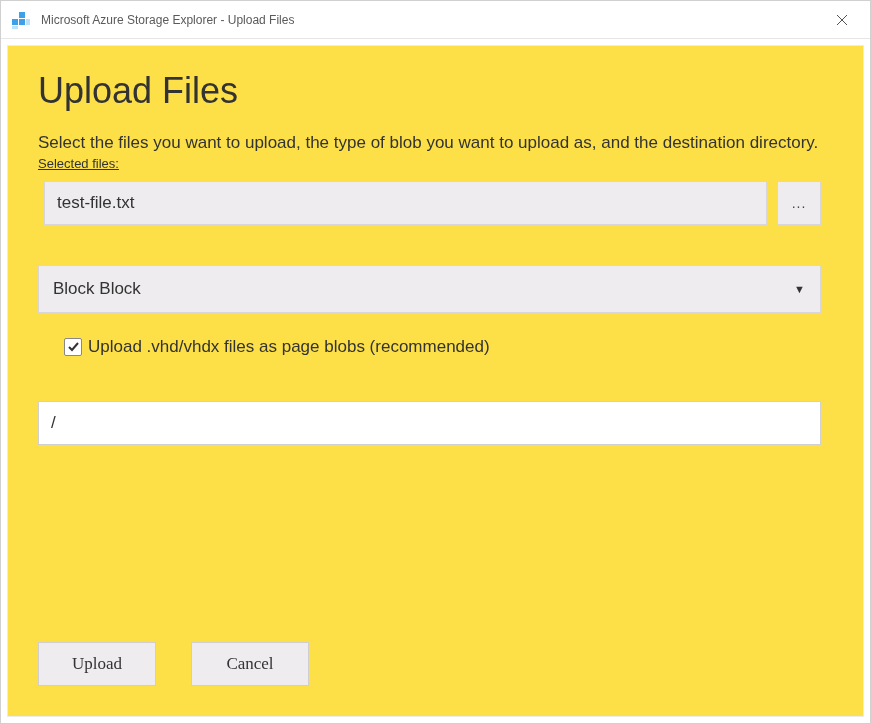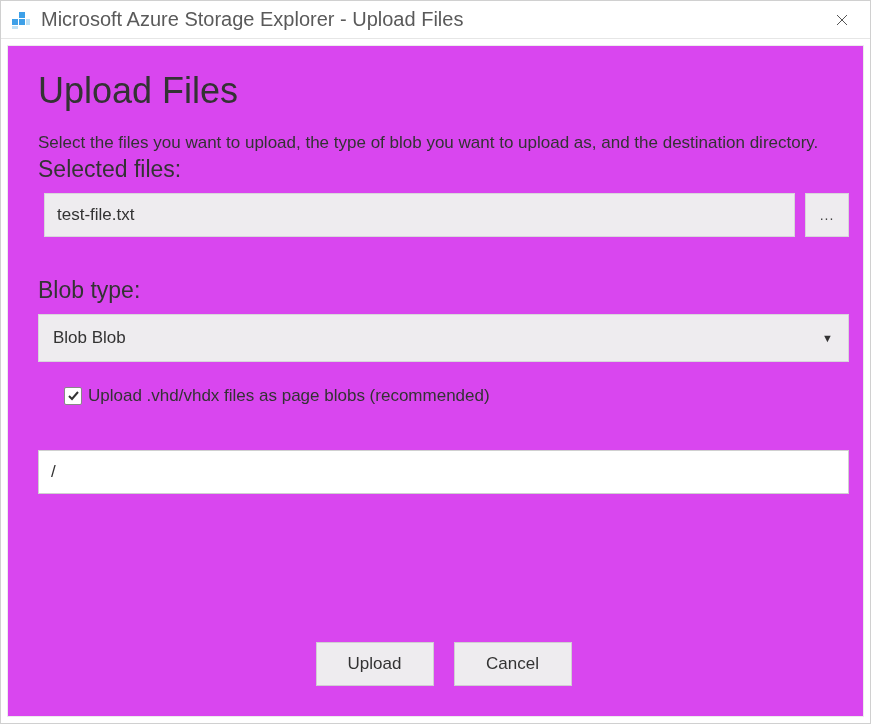--- a/index.html
+++ b/index.html
@@ -32,62 +32,63 @@
     .titlebar .app-icon {
       width: 20px;
       height: 20px;
       margin-right: 10px;
       display: flex;
       align-items: center;
       justify-content: center;
     }
     .titlebar .title-text {
       flex: 1;
-      font-size: 20px;
+      font-size: 12px;
       color: #5a5a5a;
     }
     .titlebar .close-btn {
       width: 40px;
       height: 30px;
       display: flex;
       align-items: center;
       justify-content: center;
       color: #666;
       cursor: pointer;
     }
     .titlebar .close-btn svg {
       width: 12px;
       height: 12px;
     }
     .content {
       flex: 1;
-      background: #d946ef;
-      padding: 20px 14px 30px 30px;
+      background: #fde047;
+      padding: 20px 42px 30px 30px;
       display: flex;
       flex-direction: column;
       color: #333;
       margin: 6px;
       border: 1px solid #ececec;
     }
     .heading {
       font-size: 36px;
       font-weight: 400;
       color: #333;
       margin-bottom: 18px;
       margin-top: 4px;
     }
     .description {
       font-size: 17px;
       color: #333;
       line-height: 1.5;
     }
     .field-label {
-      font-size: 23px;
+      font-size: 13px;
       color: #333;
       margin-bottom: 10px;
+      text-decoration: underline;
     }
     .selected-row {
       display: flex;
       gap: 10px;
       margin-bottom: 40px;
       margin-left: 6px;
     }
     .readonly-box {
       flex: 1;
       height: 44px;
@@ -171,23 +172,24 @@
       padding: 0 12px;
       font-size: 17px;
       color: #333;
       font-family: inherit;
     }
     .spacer {
       flex: 1;
     }
     .button-row {
       display: flex;
-      justify-content: center;
-      gap: 20px;
+      justify-content: flex-start;
+      gap: 35px;
       margin-top: 20px;
+      font-family: Liberation Serif, serif;
     }
     .btn {
       min-width: 118px;
       height: 44px;
       background: #eeecef;
       border: 1px solid #d0ced2;
       font-size: 17px;
       color: #333;
       cursor: pointer;
       display: flex;
@@ -227,24 +229,23 @@
     <p class="description">Select the files you want to upload, the type of blob you want to upload as, and the destination directory.</p>
 
     <div class="field-label">Selected files:</div>
     <div class="selected-row">
       <div class="readonly-box">
         <span>test-file.txt</span>
       </div>
       <div class="browse-btn">...</div>
     </div>
 
-    <div class="field-label">Blob type:</div>
     <div class="select-wrap">
       <div class="select-box">
-        <span>Blob Blob</span>
+        <span>Block Block</span>
       </div>
       <span class="select-arrow">▼</span>
     </div>
 
     <div class="checkbox-row">
       <div class="checkbox">
         <svg viewBox="0 0 13 13">
           <polyline points="2,7 5,10 11,3" fill="none" stroke="#333" stroke-width="2"></polyline>
         </svg>
       </div>

